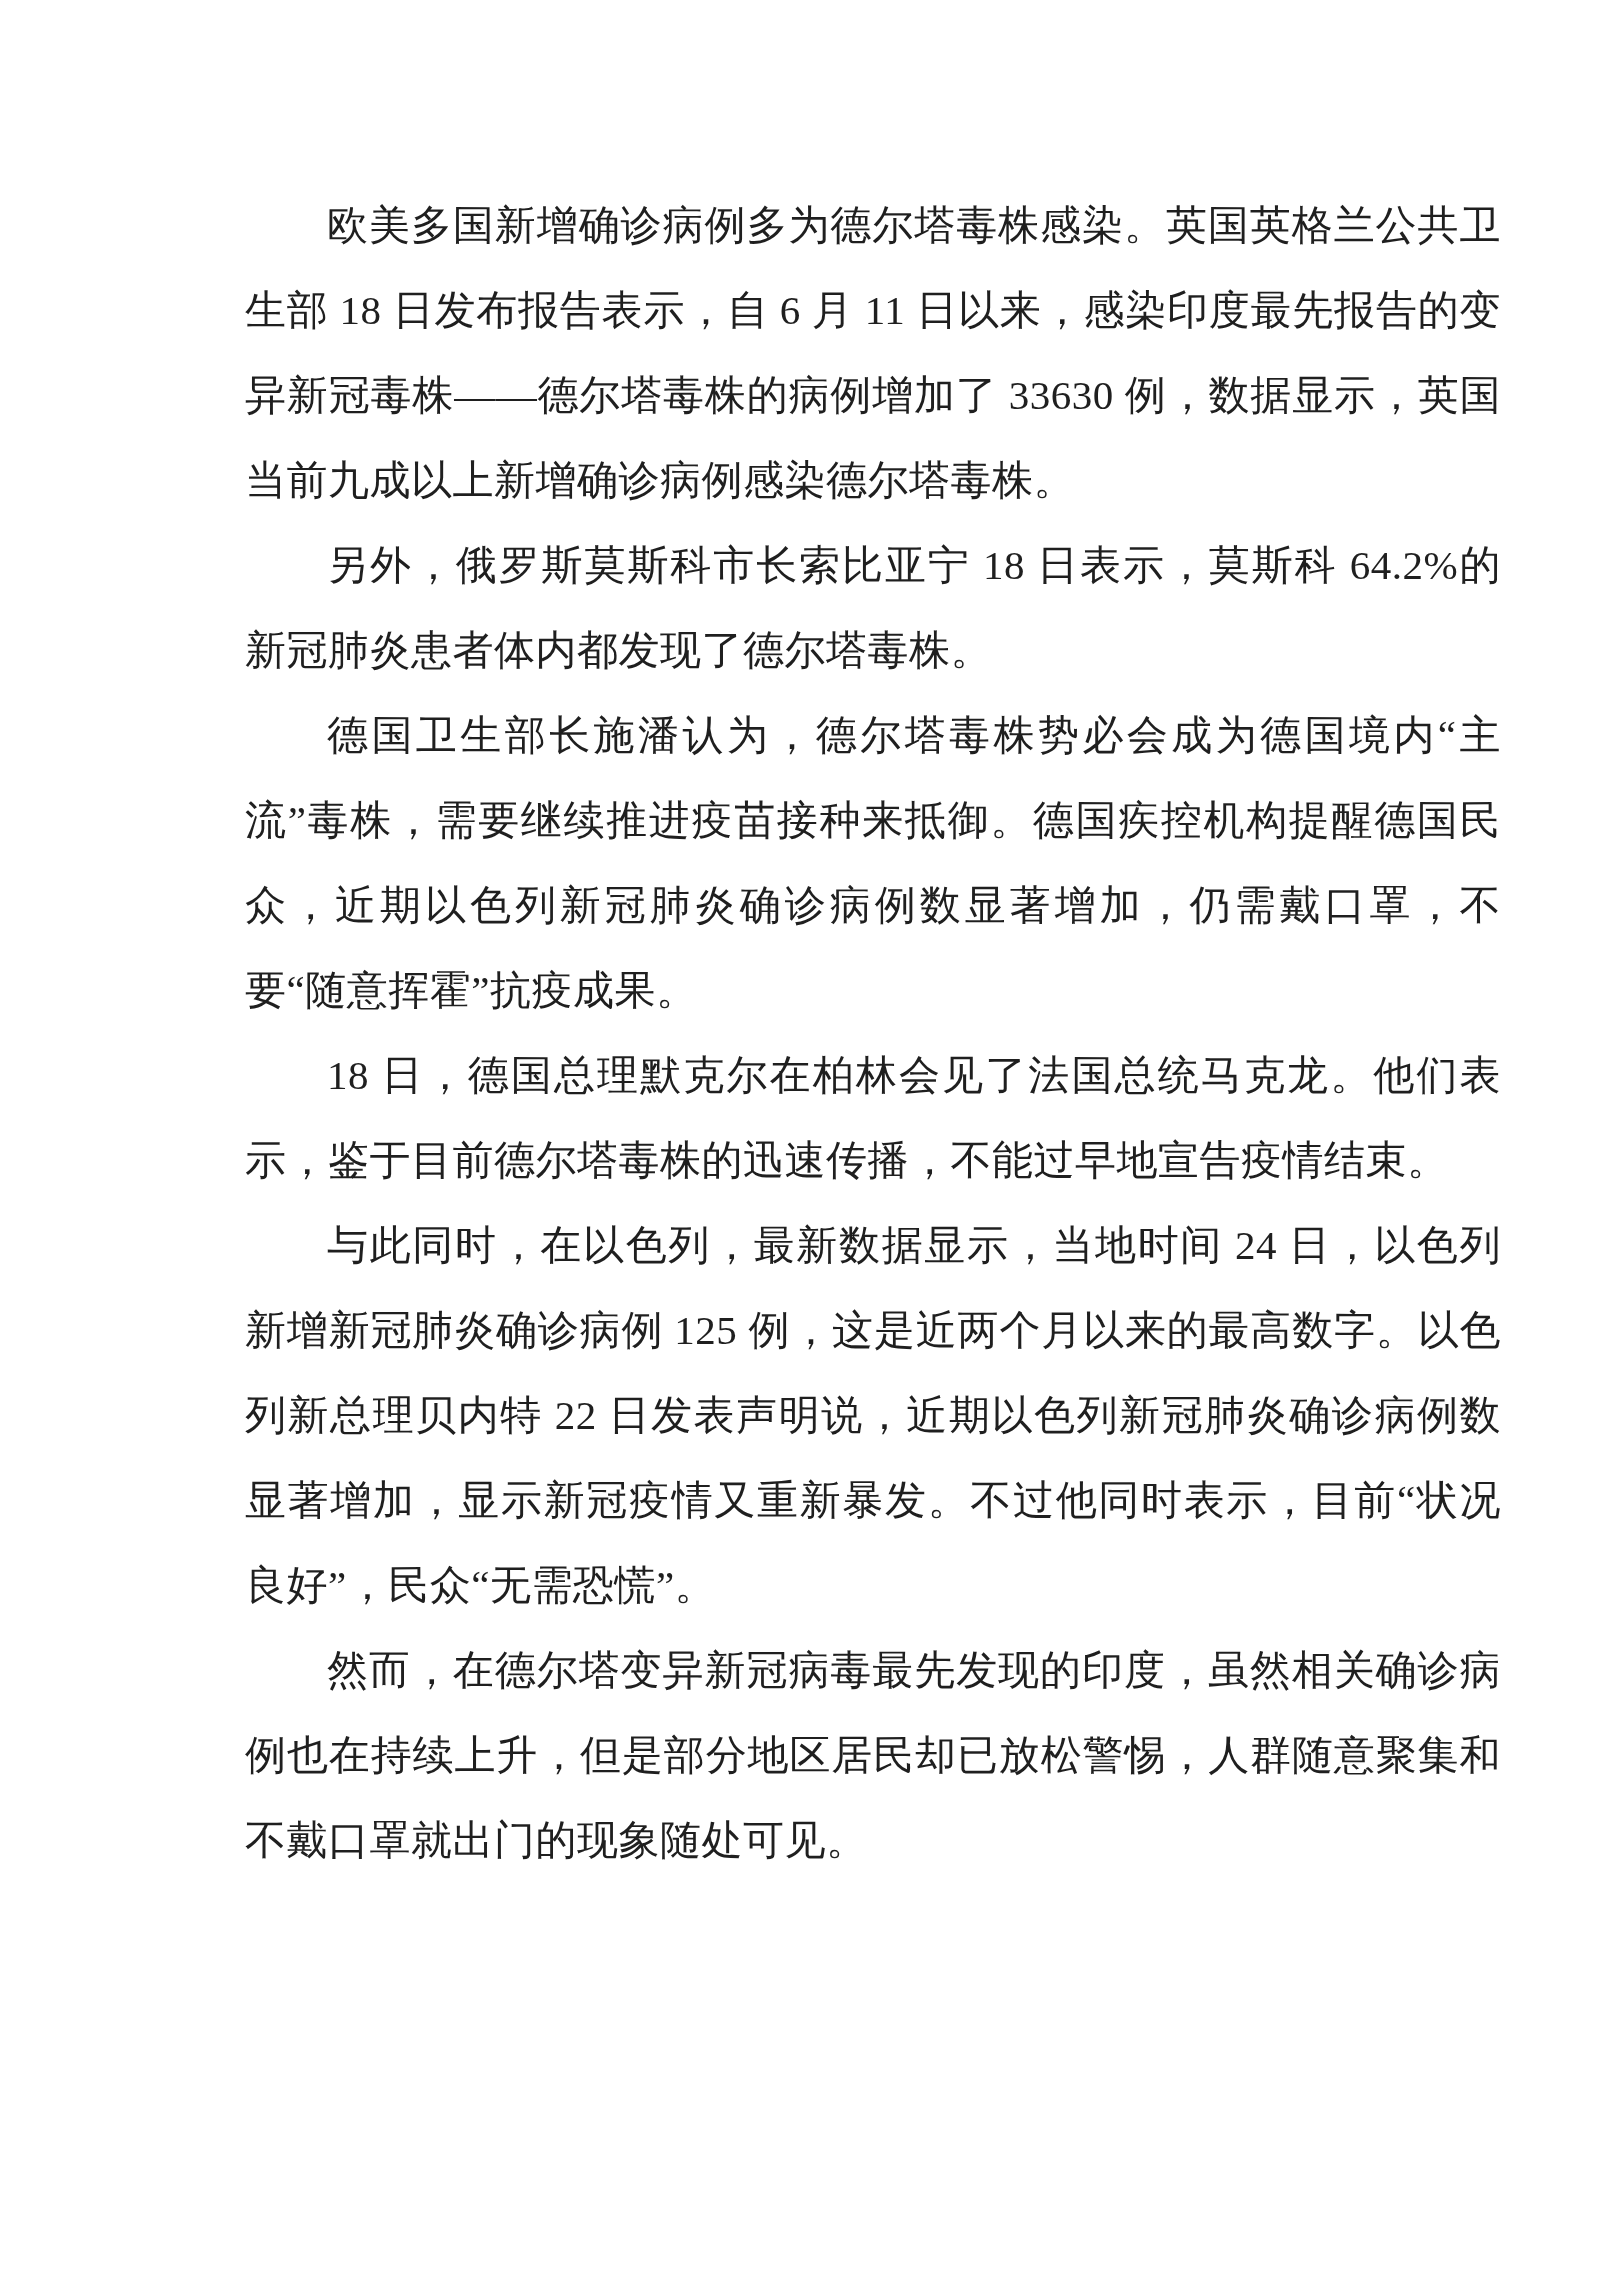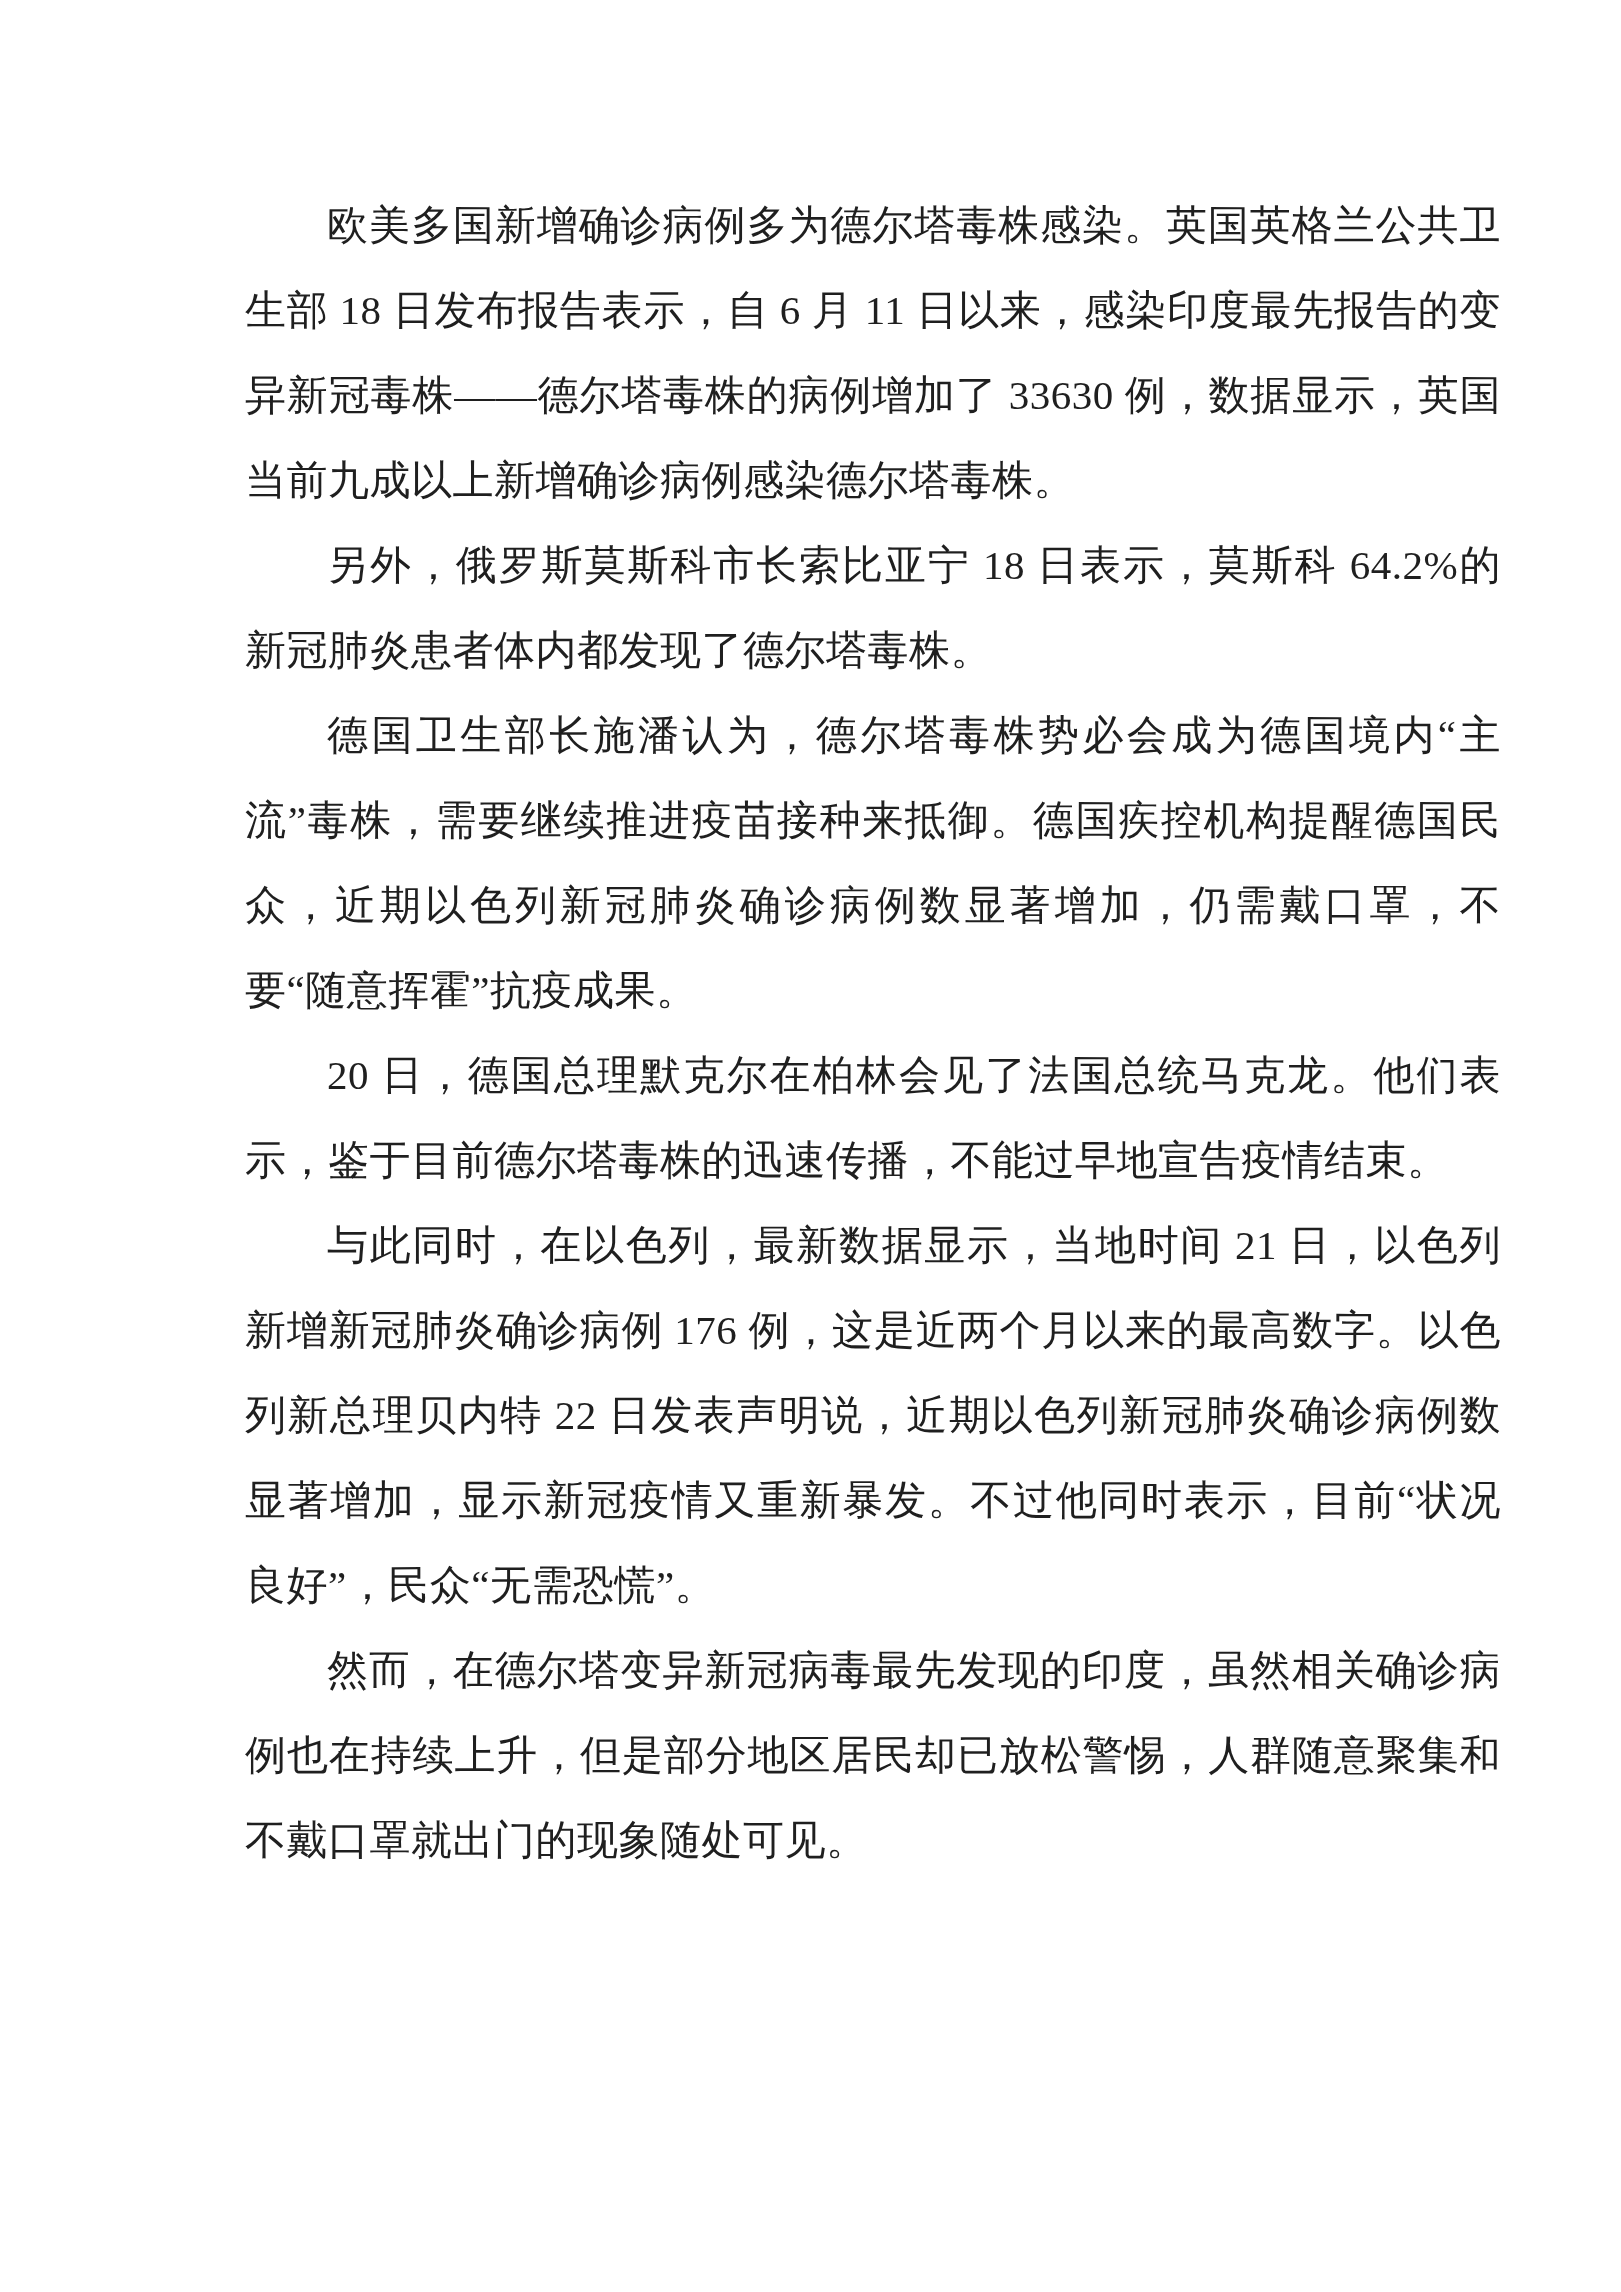--- a/index.html
+++ b/index.html
@@ -30,18 +30,18 @@
   }
 </style>
 </head>
 <body>
 
 <div class="page">
   <div class="body-text">
     <p>欧美多国新增确诊病例多为德尔塔毒株感染。英国英格兰公共卫生部 18 日发布报告表示，自 6 月 11 日以来，感染印度最先报告的变异新冠毒株——德尔塔毒株的病例增加了 33630 例，数据显示，英国当前九成以上新增确诊病例感染德尔塔毒株。</p>
     <p>另外，俄罗斯莫斯科市长索比亚宁 18 日表示，莫斯科 64.2%的新冠肺炎患者体内都发现了德尔塔毒株。</p>
     <p>德国卫生部长施潘认为，德尔塔毒株势必会成为德国境内“主流”毒株，需要继续推进疫苗接种来抵御。德国疾控机构提醒德国民众，近期以色列新冠肺炎确诊病例数显著增加，仍需戴口罩，不要“随意挥霍”抗疫成果。</p>
-    <p>20 日，德国总理默克尔在柏林会见了法国总统马克龙。他们表示，鉴于目前德尔塔毒株的迅速传播，不能过早地宣告疫情结束。</p>
-    <p>与此同时，在以色列，最新数据显示，当地时间 21 日，以色列新增新冠肺炎确诊病例 176 例，这是近两个月以来的最高数字。以色列新总理贝内特 22 日发表声明说，近期以色列新冠肺炎确诊病例数显著增加，显示新冠疫情又重新暴发。不过他同时表示，目前“状况良好”，民众“无需恐慌”。</p>
+    <p>18 日，德国总理默克尔在柏林会见了法国总统马克龙。他们表示，鉴于目前德尔塔毒株的迅速传播，不能过早地宣告疫情结束。</p>
+    <p>与此同时，在以色列，最新数据显示，当地时间 24 日，以色列新增新冠肺炎确诊病例 125 例，这是近两个月以来的最高数字。以色列新总理贝内特 22 日发表声明说，近期以色列新冠肺炎确诊病例数显著增加，显示新冠疫情又重新暴发。不过他同时表示，目前“状况良好”，民众“无需恐慌”。</p>
     <p>然而，在德尔塔变异新冠病毒最先发现的印度，虽然相关确诊病例也在持续上升，但是部分地区居民却已放松警惕，人群随意聚集和不戴口罩就出门的现象随处可见。</p>
   </div>
 </div>
 
 
 </body></html>

